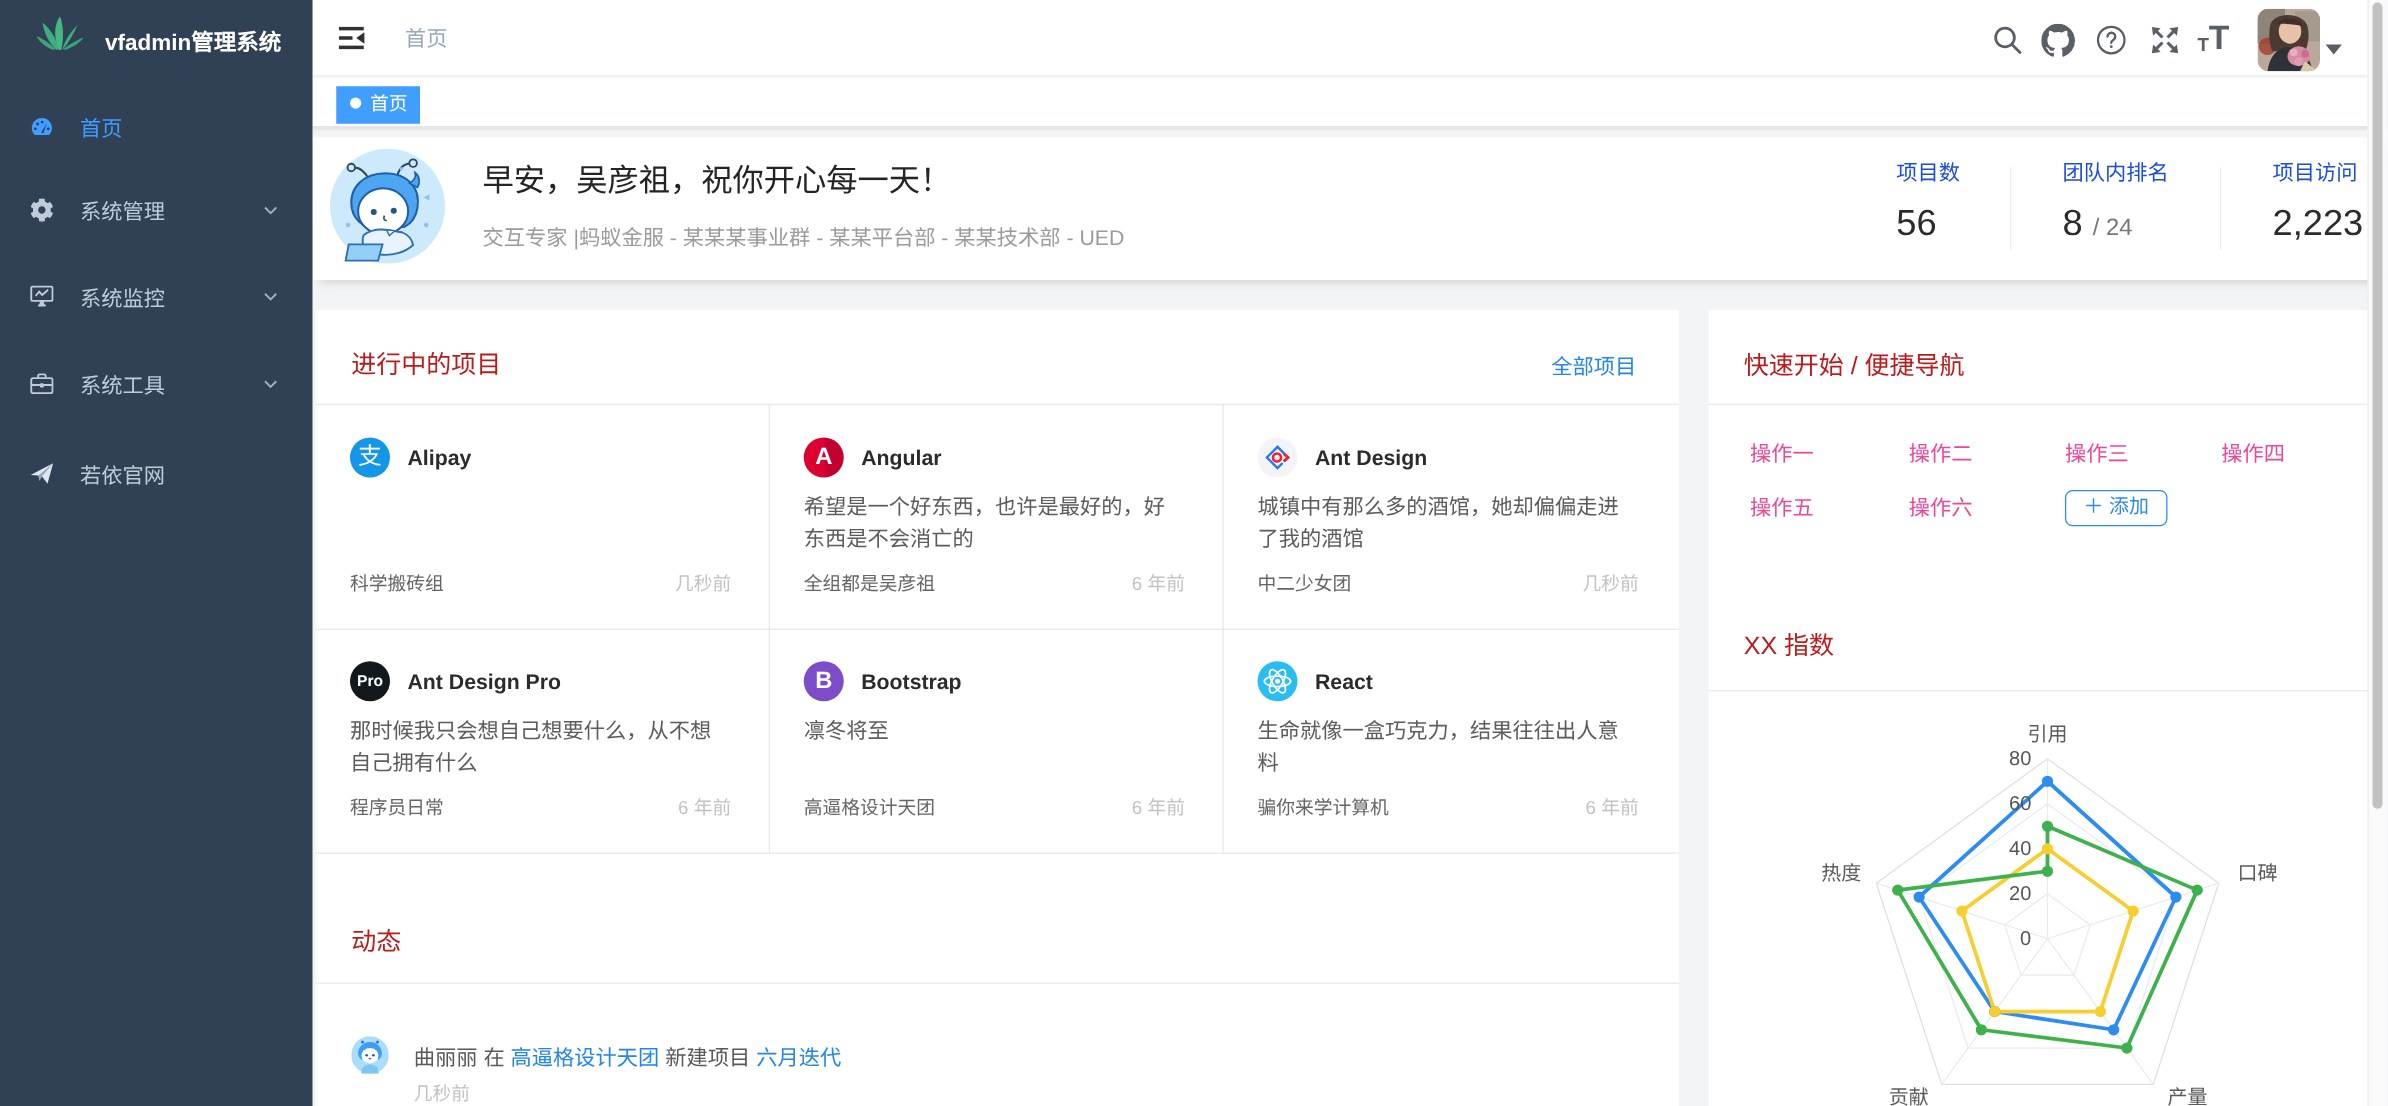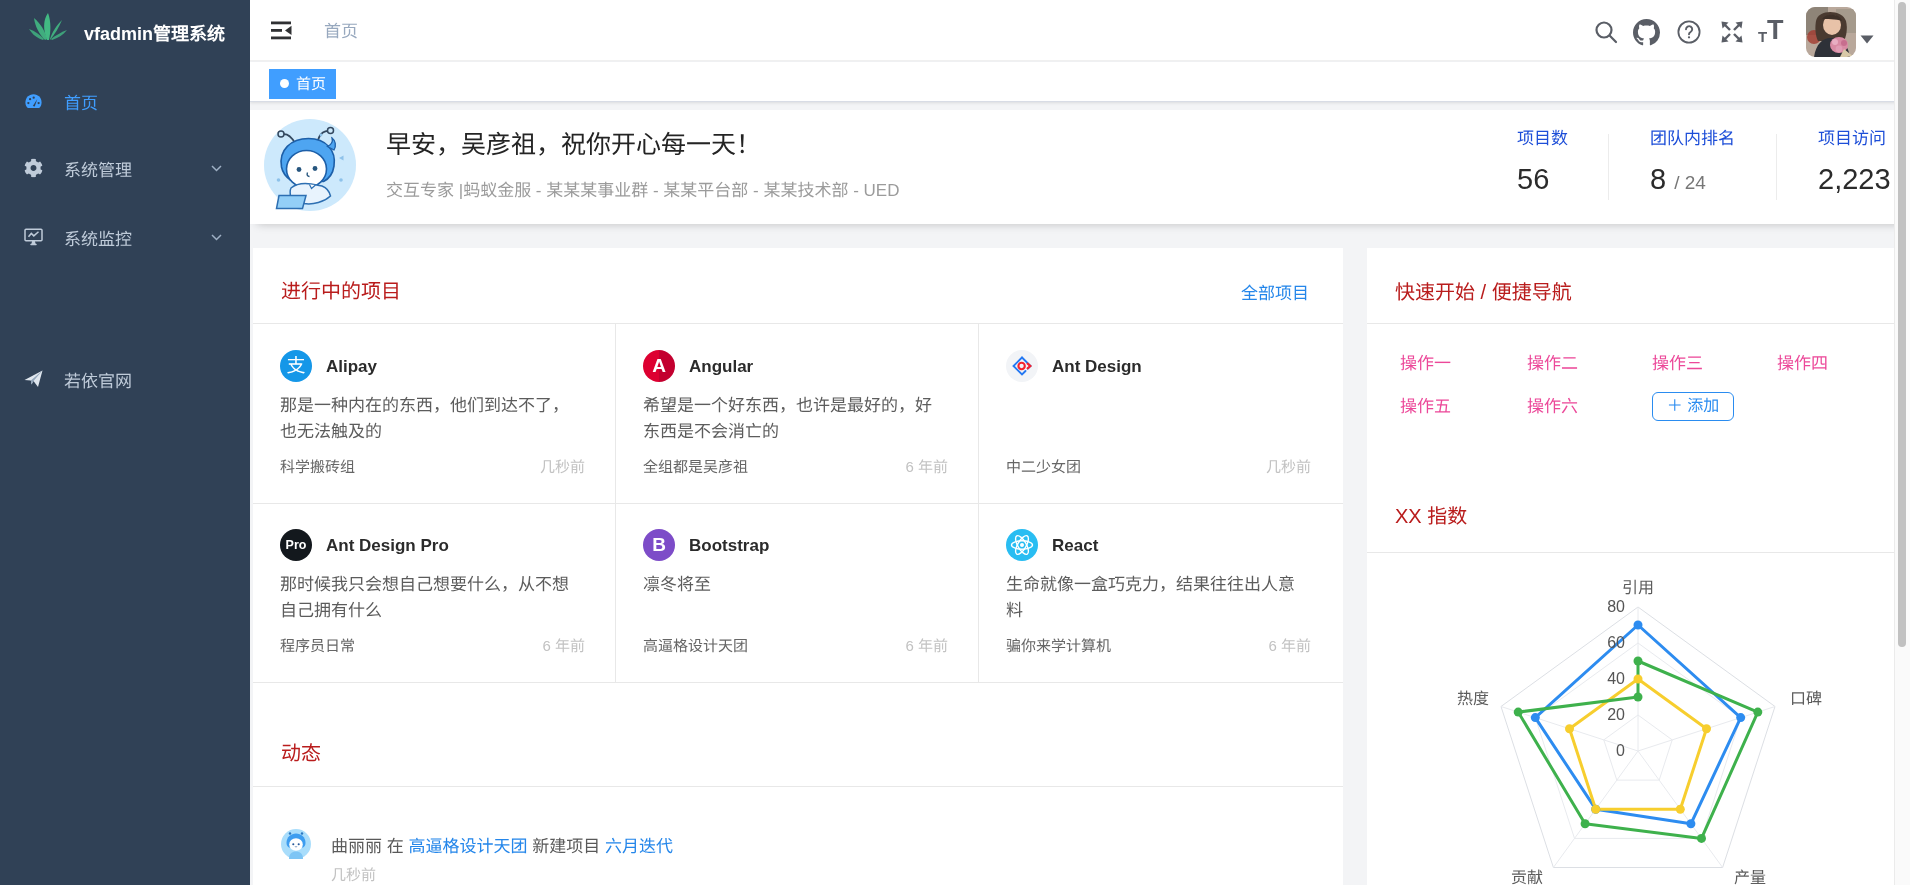--- a/index.html
+++ b/index.html
@@ -87,20 +87,32 @@
       <path d="M4.5 9.3 L7.3 5.9 L9.8 8.4 L14.5 4.3"></path>
       <path d="M7 16.9 L12 16.9" stroke-linecap="round"></path>
       <path d="M8.2 13.2 L10.8 13.2 L11.8 16.9 L7.2 16.9 Z" fill="#bfcbd9" stroke="none"></path>
     </svg>
     <div class="mi-tx">系统监控</div>
     <svg class="mi-ar" viewBox="0 0 17 17">
         <path d="M4 6.5 L8.5 11 L13 6.5" fill="none" stroke="#9fb0c4" stroke-width="1.5"></path>
       </svg>
   </div>
 
+  <div class="menu-item" style="top:272.5px;">
+    <svg class="mi-ic" viewBox="0 0 19 19" fill="none" stroke="#bfcbd9" stroke-width="1.5">
+      <rect x="1" y="5" width="17" height="12" rx="1.5"></rect>
+      <path d="M6.5 5 L6.5 3 A1 1 0 0 1 7.5 2 L11.5 2 A1 1 0 0 1 12.5 3 L12.5 5"></path>
+      <path d="M1 10.5 L18 10.5"></path>
+      <rect x="8" y="9" width="3" height="3.4" rx=".6" fill="#bfcbd9" stroke="none"></rect>
+    </svg>
+    <div class="mi-tx">系统工具</div>
+    <svg class="mi-ar" viewBox="0 0 17 17">
+        <path d="M4 6.5 L8.5 11 L13 6.5" fill="none" stroke="#9fb0c4" stroke-width="1.5"></path>
+      </svg>
+  </div>
 
   <div class="menu-item" style="top:345px;">
     <svg class="mi-ic" viewBox="0 0 19 19">
       <path fill="#dfe6ee" d="M0.5 10.5 L18.5 1 L14 17.5 L9.5 11.5 L7.5 15 L6.8 10.9 Z"></path>
       <path fill="#93a6ba" d="M6.8 10.9 L18.5 1 L9.5 11.5 L7.5 15 Z"></path>
     </svg>
     <div class="mi-tx">若依官网</div>
   </div>
 </div>
 
@@ -210,41 +222,41 @@
   <a class="abs blue" style="left:988px;top:31px;font-size:17px;" href="#">全部项目</a>
   <div class="hr" style="top:75px;"></div>
   <div class="vline" style="left:362px;top:76px;height:358px;"></div>
   <div class="vline" style="left:725px;top:76px;height:358px;"></div>
   <div class="hr" style="top:255px;"></div>
   <div class="hr" style="top:434px;"></div>
 
   <div class="card" style="left:0;top:76px;">
     <div class="c-ic" style="background:#1597e8;color:#fff;font-size:19px;line-height:32px;">支</div>
     <div class="c-name">Alipay</div>
-    <div class="c-desc">那是一种内在的东西，他们到达不了，也无法触及的</div>
     <div class="c-foot">科学搬砖组<span class="c-time">几秒前</span></div>
   </div>
   <div class="card" style="left:363px;top:76px;">
     <div class="c-ic" style="background:linear-gradient(90deg,#dd0031 50%,#c3002f 50%);color:#fff;font-size:19px;line-height:32px;font-weight:bold;">A</div>
     <div class="c-name">Angular</div>
     <div class="c-desc">希望是一个好东西，也许是最好的，好东西是不会消亡的</div>
     <div class="c-foot">全组都是吴彦祖<span class="c-time">6 年前</span></div>
   </div>
   <div class="card" style="left:726px;top:76px;">
     <div class="c-ic" style="background:#f2f4f7;">
       <svg width="32" height="32" viewBox="0 0 32 32" style="position:absolute;left:0;top:0;">
         <g fill="none" stroke-width="1.9">
           <path d="M16 7.5 L7.5 16 L16 24.5 L19.5 21" stroke="#2478f2" stroke-linecap="round"></path>
           <path d="M16 7.5 L24.5 16 L21.8 18.7" stroke="#2478f2" stroke-linecap="round"></path>
         </g>
         <circle cx="15.6" cy="16" r="3.2" fill="none" stroke="#f5222d" stroke-width="2.1"></circle>
         <path d="M21.6 13.6 L24.4 16 L21.6 18.4" fill="none" stroke="#f5222d" stroke-width="2.1" stroke-linecap="round"></path>
       </svg>
     </div>
     <div class="c-name">Ant Design</div>
+    <div class="c-desc">城镇中有那么多的酒馆，她却偏偏走进了我的酒馆</div>
     <div class="c-foot">中二少女团<span class="c-time">几秒前</span></div>
   </div>
   <div class="card" style="left:0;top:255px;">
     <div class="c-ic" style="background:#13181d;color:#fff;font-size:12.5px;line-height:32px;font-weight:bold;">Pro</div>
     <div class="c-name">Ant Design Pro</div>
     <div class="c-desc">那时候我只会想自己想要什么，从不想自己拥有什么</div>
     <div class="c-foot">程序员日常<span class="c-time">6 年前</span></div>
   </div>
   <div class="card" style="left:363px;top:255px;">
     <div class="c-ic" style="background:#7d4cc8;color:#fff;font-size:19px;line-height:32px;font-weight:bold;">B</div>

